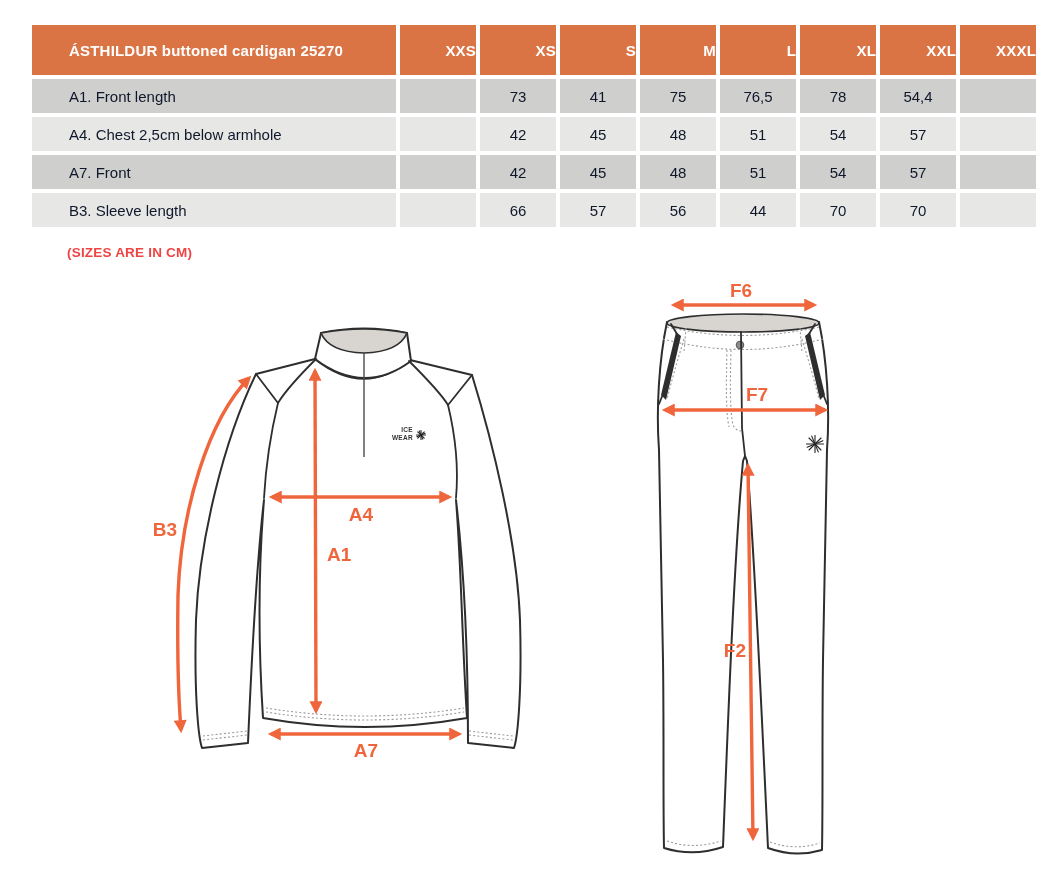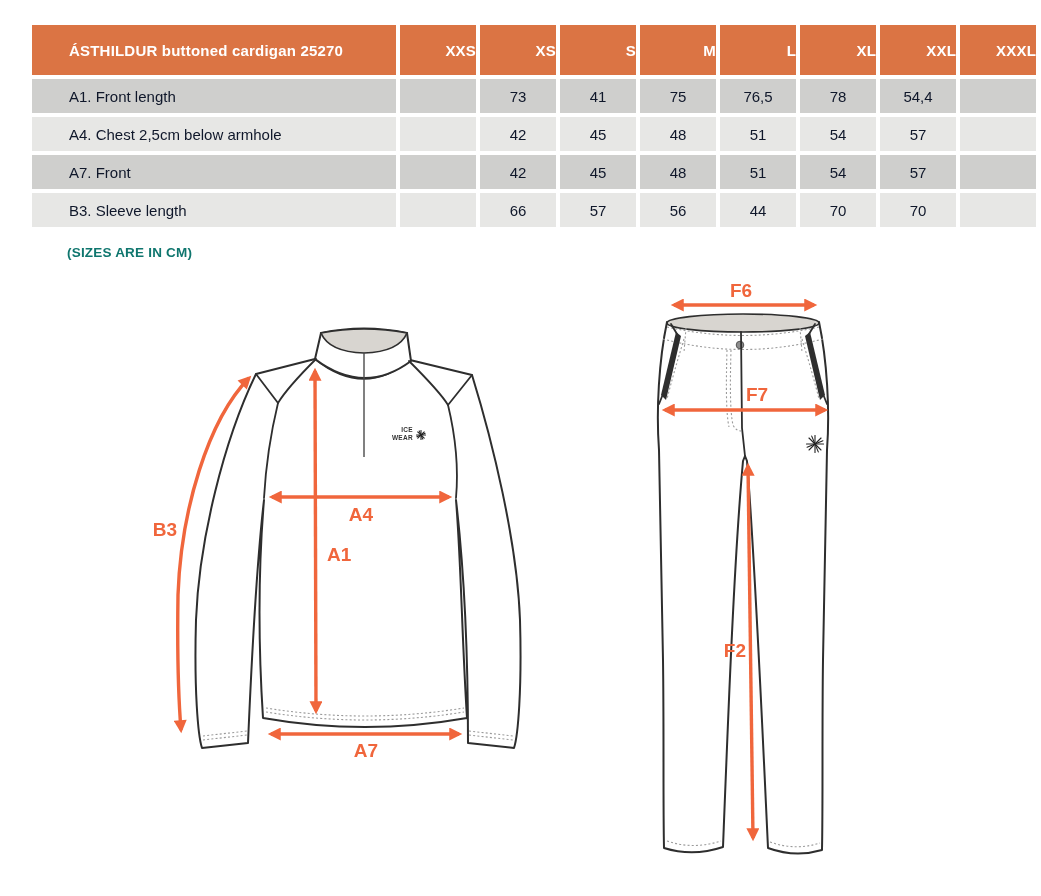--- a/index.html
+++ b/index.html
@@ -23,21 +23,21 @@
   }
   .size-table th.title-cell{width:327px;text-align:left;padding-left:37px;}
   .size-table th.size-cell{width:76px;}
   .size-table tbody td{height:34px;text-align:center;color:#0f172a;}
   .size-table tbody td.label-cell{text-align:left;padding-left:37px;}
   .size-table tbody tr.row-dark td{background:#CFCFCD;}
   .size-table tbody tr.row-light td{background:#E7E7E5;}
   
   .cm-note{
     position:absolute;left:67px;top:245px;
-    color:#0f766e;font-size:13.5px;font-weight:bold;letter-spacing:0.2px;
+    color:#ef4444;font-size:13.5px;font-weight:bold;letter-spacing:0.2px;
   }
   
   svg{position:absolute;}
   #shirt-svg{left:145px;top:295px;}
   #pants-svg{left:628px;top:280px;}
   .outline{fill:#ffffff;stroke:#2E2E2E;stroke-width:2;stroke-linejoin:round;}
   .seam{fill:none;stroke:#2E2E2E;stroke-width:1.8;stroke-linejoin:round;stroke-linecap:round;}
   .grayfill{fill:#D8D5D0;stroke:#2E2E2E;stroke-width:1.7;}
   .stitch{fill:none;stroke:#9a9a9a;stroke-width:1.1;stroke-dasharray:2 2.2;}
   .arrow{fill:none;stroke:#F0663C;stroke-width:3.4;}

